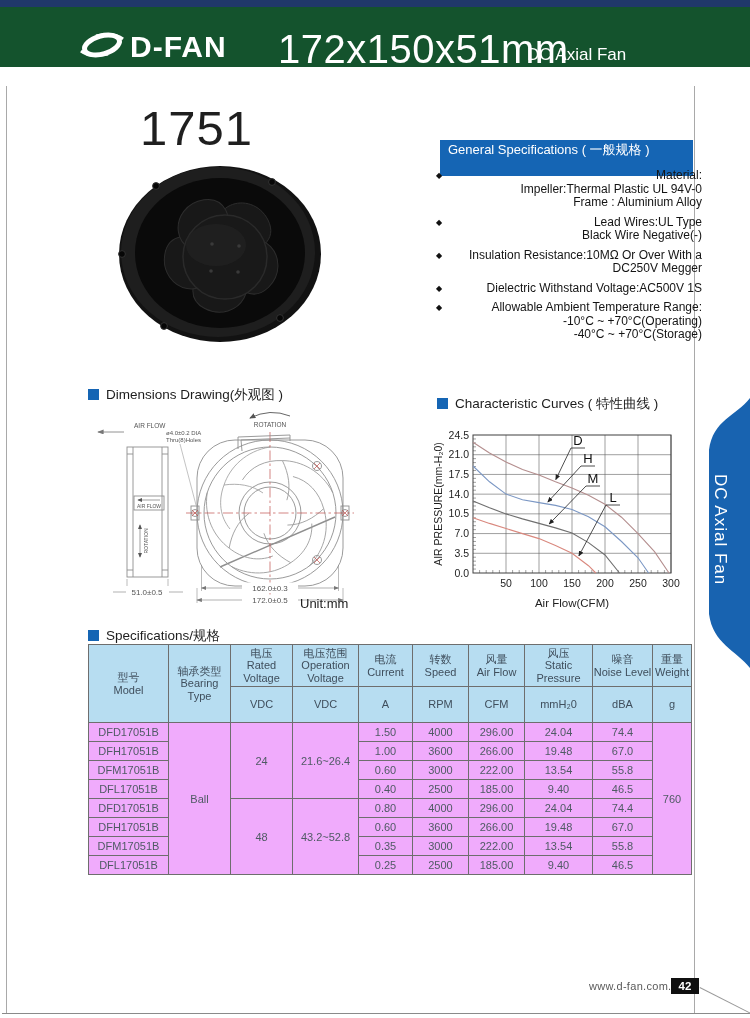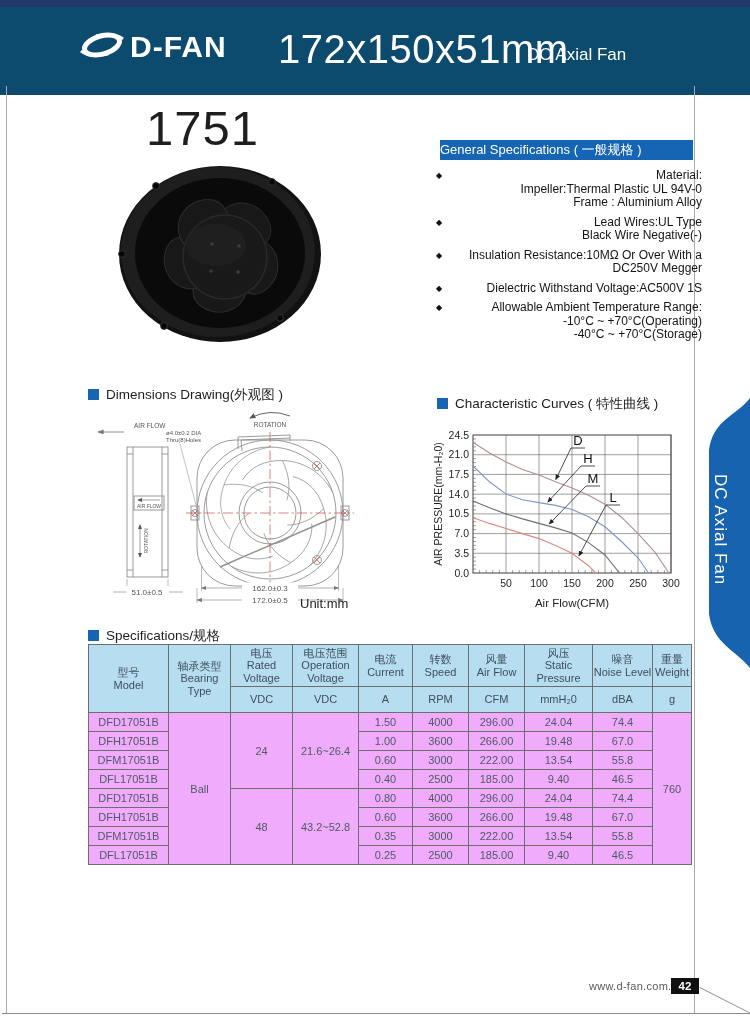--- a/index.html
+++ b/index.html
@@ -1,43 +1,43 @@
 <!DOCTYPE html>
 <html><head>
 <meta charset="utf-8">
 <style>
   html,body{margin:0;padding:0;background:#e8e8e8;}
   .page{position:relative;width:750px;height:1018px;background:#ffffff;
         font-family:"Liberation Sans",sans-serif;overflow:hidden;margin:0 auto;}
 
   
   .top-strip{position:absolute;left:0;top:0;width:750px;height:7px;background:#20386a;}
-  .masthead{position:absolute;left:0;top:7px;width:750px;height:88px;background:#0c4a6e;}
+  .masthead{position:absolute;left:0;top:7px;width:750px;height:60px;background:#14532d;}
   .masthead .logo{position:absolute;left:78px;top:23px;width:48px;height:30px;}
   .brand{position:absolute;left:130px;top:23px;font-size:30px;font-weight:bold;
          color:#ffffff;letter-spacing:1px;}
   .size-title{position:absolute;left:278px;top:20px;font-size:40px;font-weight:400;
          color:#ffffff;letter-spacing:0.5px;}
   .fan-type{position:absolute;left:527px;top:38px;font-size:17px;color:#ffffff;}
 
   
   .frame-left{position:absolute;left:6px;top:86px;width:1px;height:927px;background:#a9a9a9;}
   .frame-right{position:absolute;left:694px;top:86px;width:1px;height:927px;background:#a9a9a9;}
   .frame-bottom{position:absolute;left:2px;top:1013px;width:748px;height:1px;background:#8a8a8a;}
   .corner-line{position:absolute;left:700px;top:987px;width:58px;height:1px;background:#9a9a9a;
                transform-origin:left top;transform:rotate(27deg);}
 
   
-  .model-number{position:absolute;left:146px;top:100px;font-size:49px;color:#1f1f1f;
+  .model-number{position:absolute;left:140px;top:100px;font-size:49px;color:#1f1f1f;
                 font-weight:500;letter-spacing:1px;}
   .fan-photo{position:absolute;left:112px;top:158px;}
 
   
-  .gs-bar{position:absolute;left:440px;top:140px;width:253px;height:20px;background:#1565b4;
-          color:#ffffff;font-size:13px;line-height:20px;box-sizing:border-box;
+  .gs-bar{position:absolute;left:440px;top:140px;width:253px;height:36px;background:#1565b4;
+          color:#ffffff;font-size:13px;line-height:20px;padding-left:8px;box-sizing:border-box;
           white-space:nowrap;overflow:hidden;}
   .gs-list{position:absolute;left:436px;top:169px;width:266px;}
   .gs-item{position:relative;padding-left:13px;margin-bottom:6px;}
   .gs-item .diamond{position:absolute;left:0;top:2px;font-size:8px;color:#111111;}
   .gs-line{font-size:12px;line-height:13.5px;color:#141414;white-space:nowrap;text-align:right;}
 
   
   .sec-head{position:absolute;font-size:13.5px;color:#1d1d1d;white-space:nowrap;}
   .sec-head .sq{display:inline-block;width:11px;height:11px;background:#1565b4;
                 margin-right:7px;vertical-align:-1px;}
@@ -57,21 +57,21 @@
         white-space:nowrap;}
 
   
   table.spec{position:absolute;left:88px;top:644px;border-collapse:collapse;table-layout:fixed;
              width:603px;}
   table.spec th,table.spec td{border:1px solid #6e6e6e;text-align:center;vertical-align:middle;
              padding:0;overflow:hidden;}
   table.spec th{background:#b7ddf1;font-weight:400;color:#3f4e5c;font-size:11px;line-height:12.5px;}
   table.spec .hz{font-size:11px;}
   table.spec .he{font-size:11px;}
-  tr.h1{height:42px;} tr.h2{height:26px;} tr.dr{height:19px;}
+  tr.h1{height:42px;} tr.h2{height:36px;} tr.dr{height:19px;}
   table.spec td{font-size:11px;color:#4f5a64;background:#f0abfc;}
 
   
   .site{position:absolute;left:589px;top:980px;font-size:11px;color:#5a5a5a;letter-spacing:0.3px;}
   .page-badge{position:absolute;left:671px;top:978px;width:28px;height:16px;background:#101010;
               color:#ffffff;font-size:11.5px;font-weight:bold;text-align:center;line-height:16px;}
 
   text{font-family:"Liberation Sans",sans-serif;}
 </style>
 </head>

